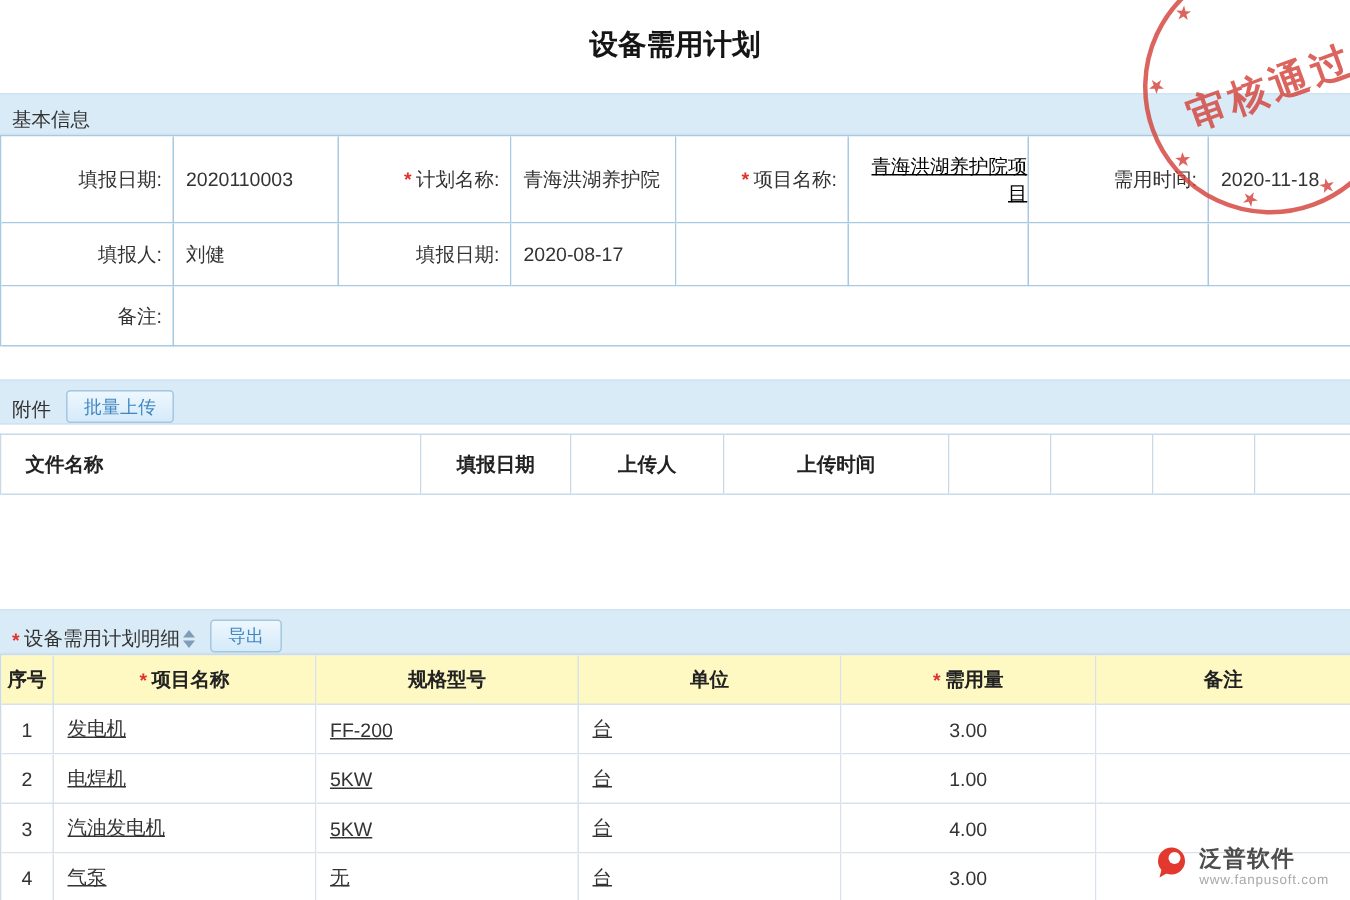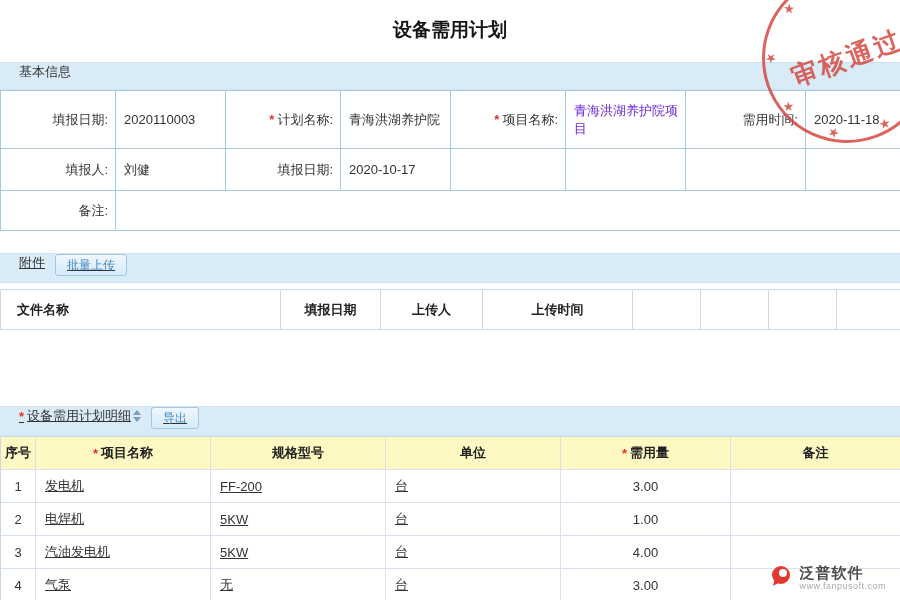--- a/index.html
+++ b/index.html
@@ -13,41 +13,41 @@
 
   .page-title {
     margin: 0; padding: 17px 0 19px;
     font-size: 19px; font-weight: bold; text-align: center; color: #151515;
   }
 
   
   .sec-bar {
     height: 28px; background: #d9ebf7;
     border-top: 1px solid #cfe3f2; border-bottom: 1px solid #cfe3f2;
-    display: flex; align-items: flex-start; padding: 0 19px;
+    display: flex; align-items: flex-end; padding: 0 8px;
     font-size: 13px; color: #333; gap: 10px;
   }
-  .sec-bar.tall { height: 30px; text-decoration: underline; }
+  .sec-bar.tall { height: 30px; }
 
   .req { color: #e0312b; font-weight: bold; margin-right: 3px; }
 
   
   .grid { display: grid; border-left: 1px solid #a7c9e2; border-top: 1px solid #a7c9e2; font-size: 13px; }
   .grid > .row { display: contents; }
   .grid .cell {
     border-right: 1px solid #a7c9e2; border-bottom: 1px solid #a7c9e2;
     display: flex; align-items: center; overflow: hidden; background: #fff;
   }
 
   
   .basic-grid { grid-template-columns: 115px 110px 115px 110px 115px 120px 120px 95px; grid-template-rows: 58px 42px 40px; }
   .basic-grid .lbl { justify-content: flex-end; padding-right: 7px; white-space: nowrap; }
   .basic-grid .val { justify-content: flex-start; padding-left: 8px; }
   .basic-grid .span7 { grid-column: span 7; }
-  .link { color: #6d28d9; line-height: 1.35; cursor: pointer; }
+  .link { color: #000000; text-decoration: underline; line-height: 1.35; cursor: pointer; text-align: right; }
 
   
   .attach-wrap { margin-top: 6px; }
   .attach-grid { grid-template-columns: 280px 100px 102px 150px 68px 68px 68px 64px; grid-template-rows: 40px; border-color: #c6dae9; }
   .attach-grid .cell { border-color: #c6dae9; }
   .attach-grid .th { justify-content: center; font-weight: bold; color: #222; }
   .attach-grid .th.first { justify-content: flex-start; padding-left: 16px; }
 
   
   .detail-grid { grid-template-columns: 35px 175px 175px 175px 170px 170px; grid-auto-rows: 33px; border-color: #ccd9e6; }
@@ -155,21 +155,21 @@
         <div class="cell lbl">
           <span>填报人:</span>
         </div>
         <div class="cell val">
           <span>刘健</span>
         </div>
         <div class="cell lbl">
           <span>填报日期:</span>
         </div>
         <div class="cell val">
-          <span>2020-10-17</span>
+          <span>2020-08-17</span>
         </div>
         <div class="cell"></div>
         <div class="cell"></div>
         <div class="cell"></div>
         <div class="cell"></div>
       </div>
 
       <div class="row">
         <div class="cell lbl">
           <span>备注:</span>

